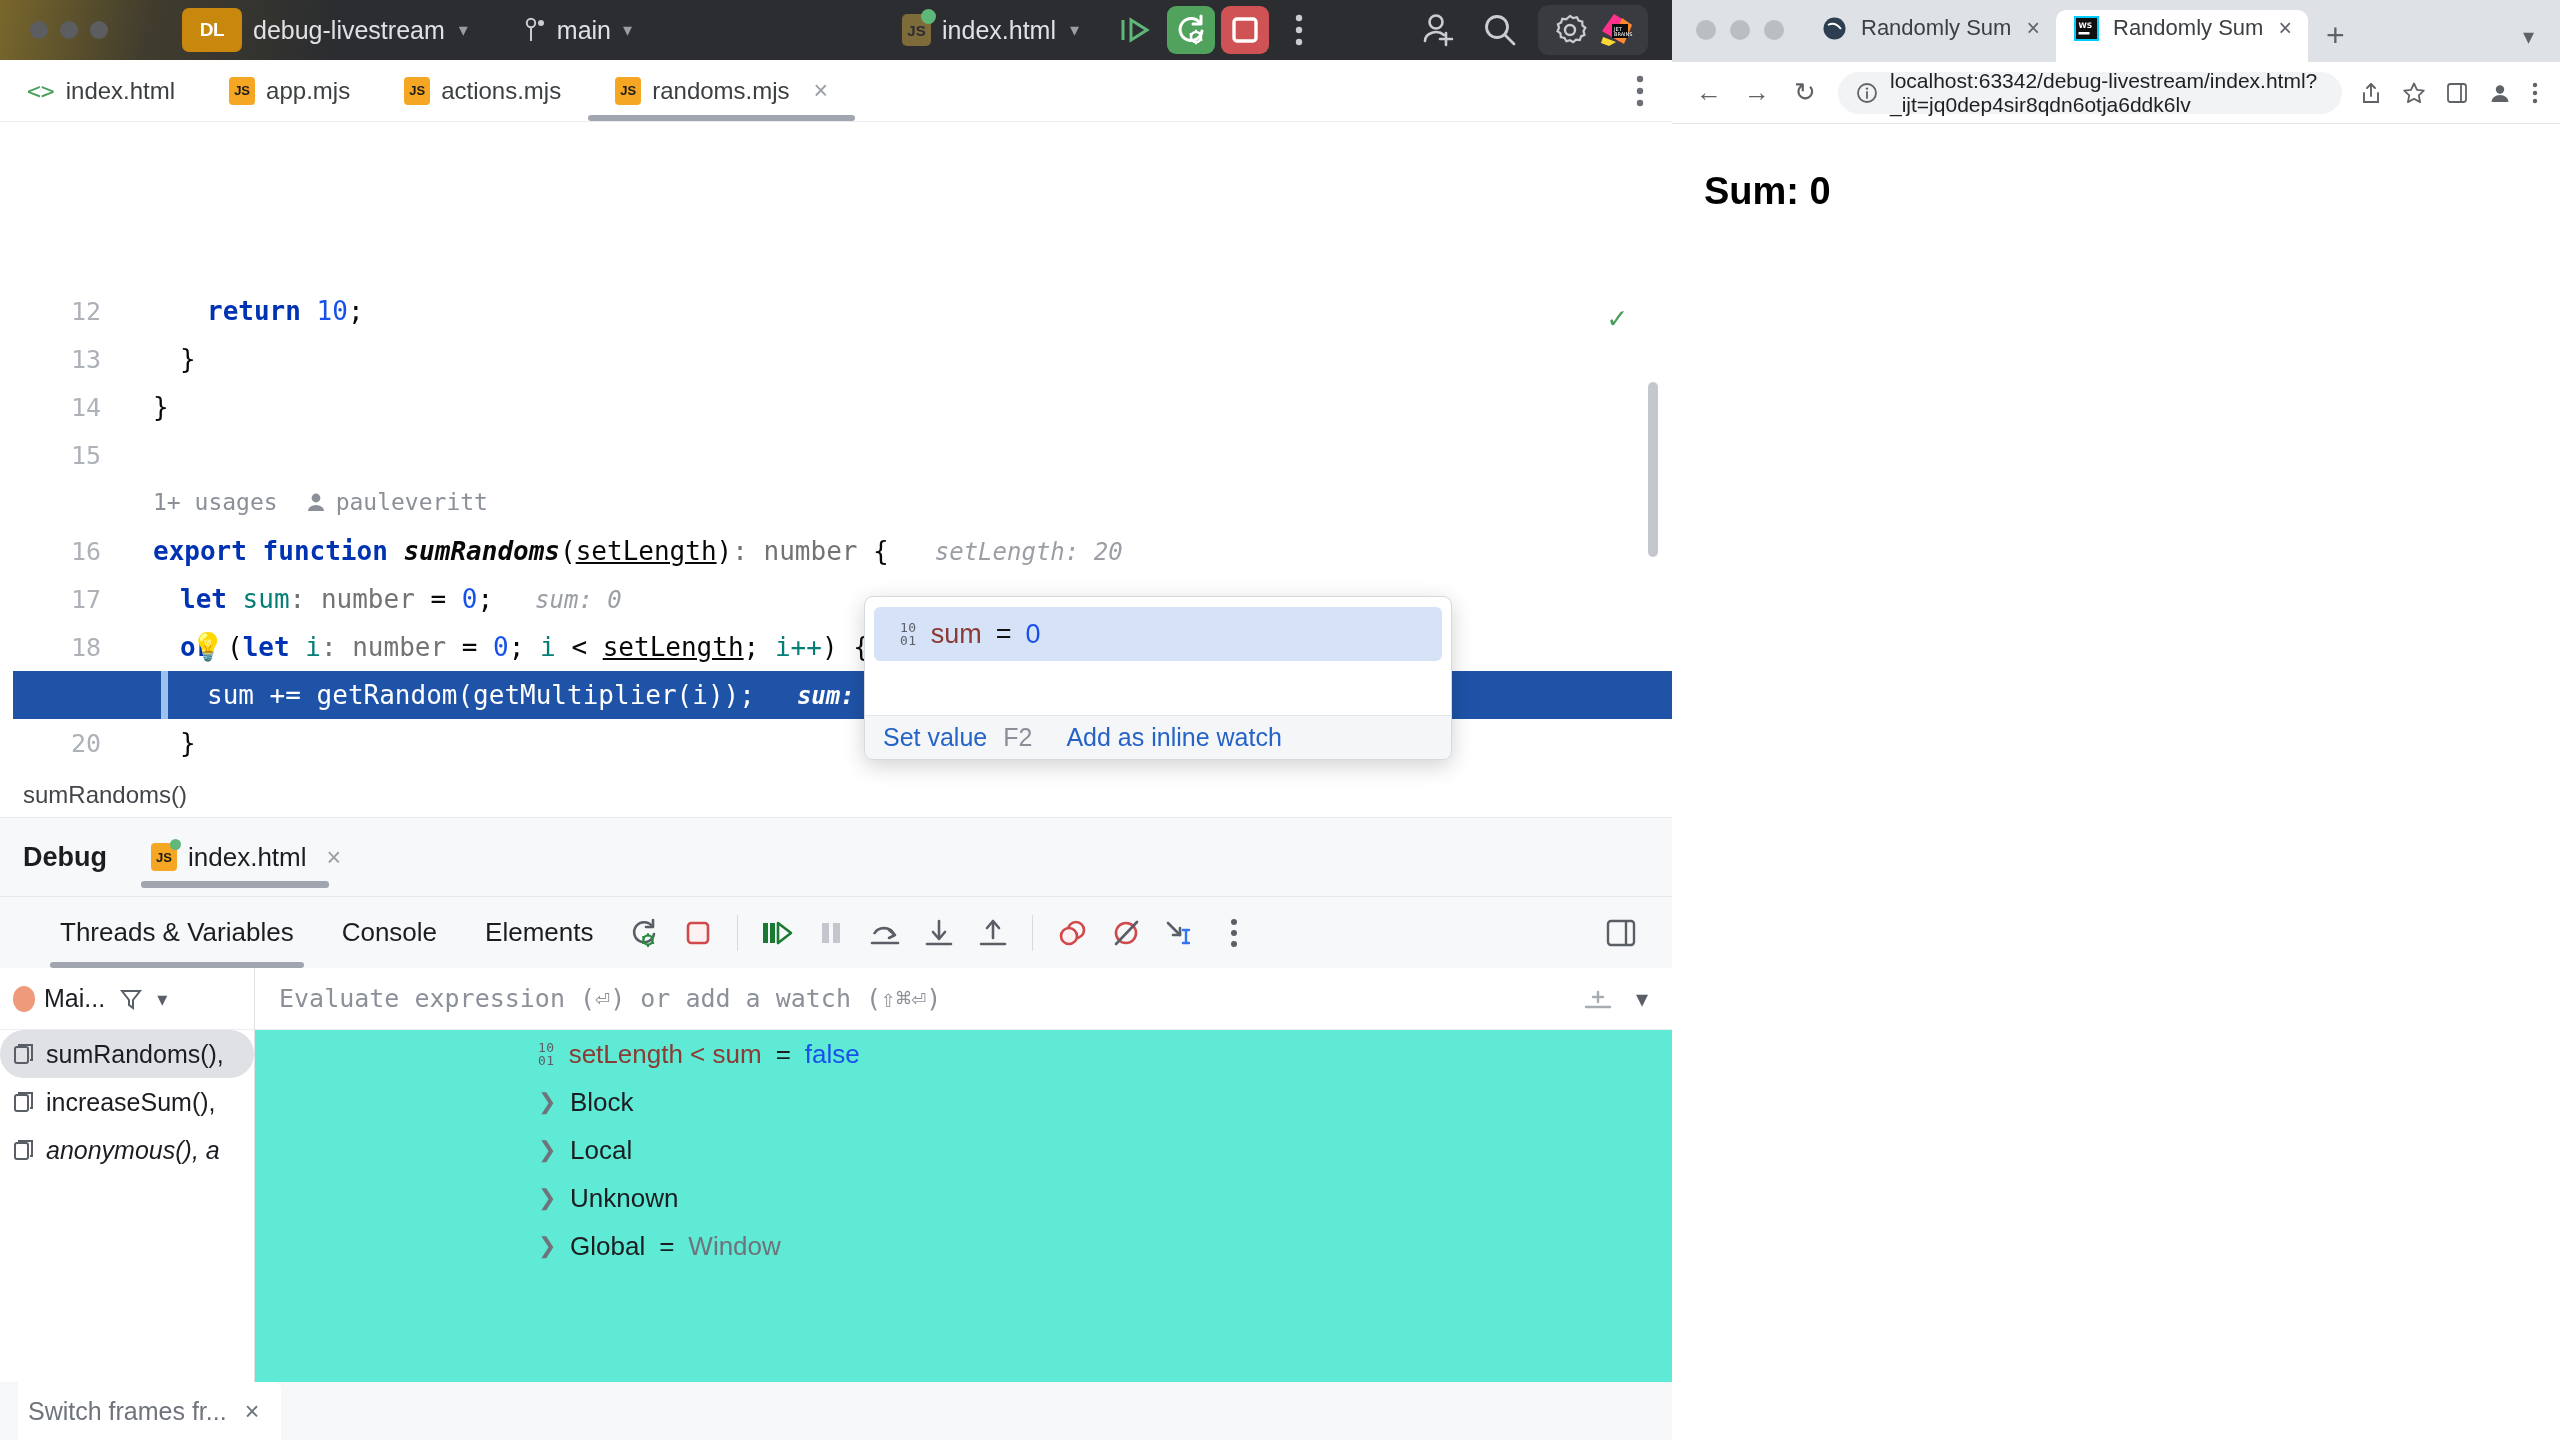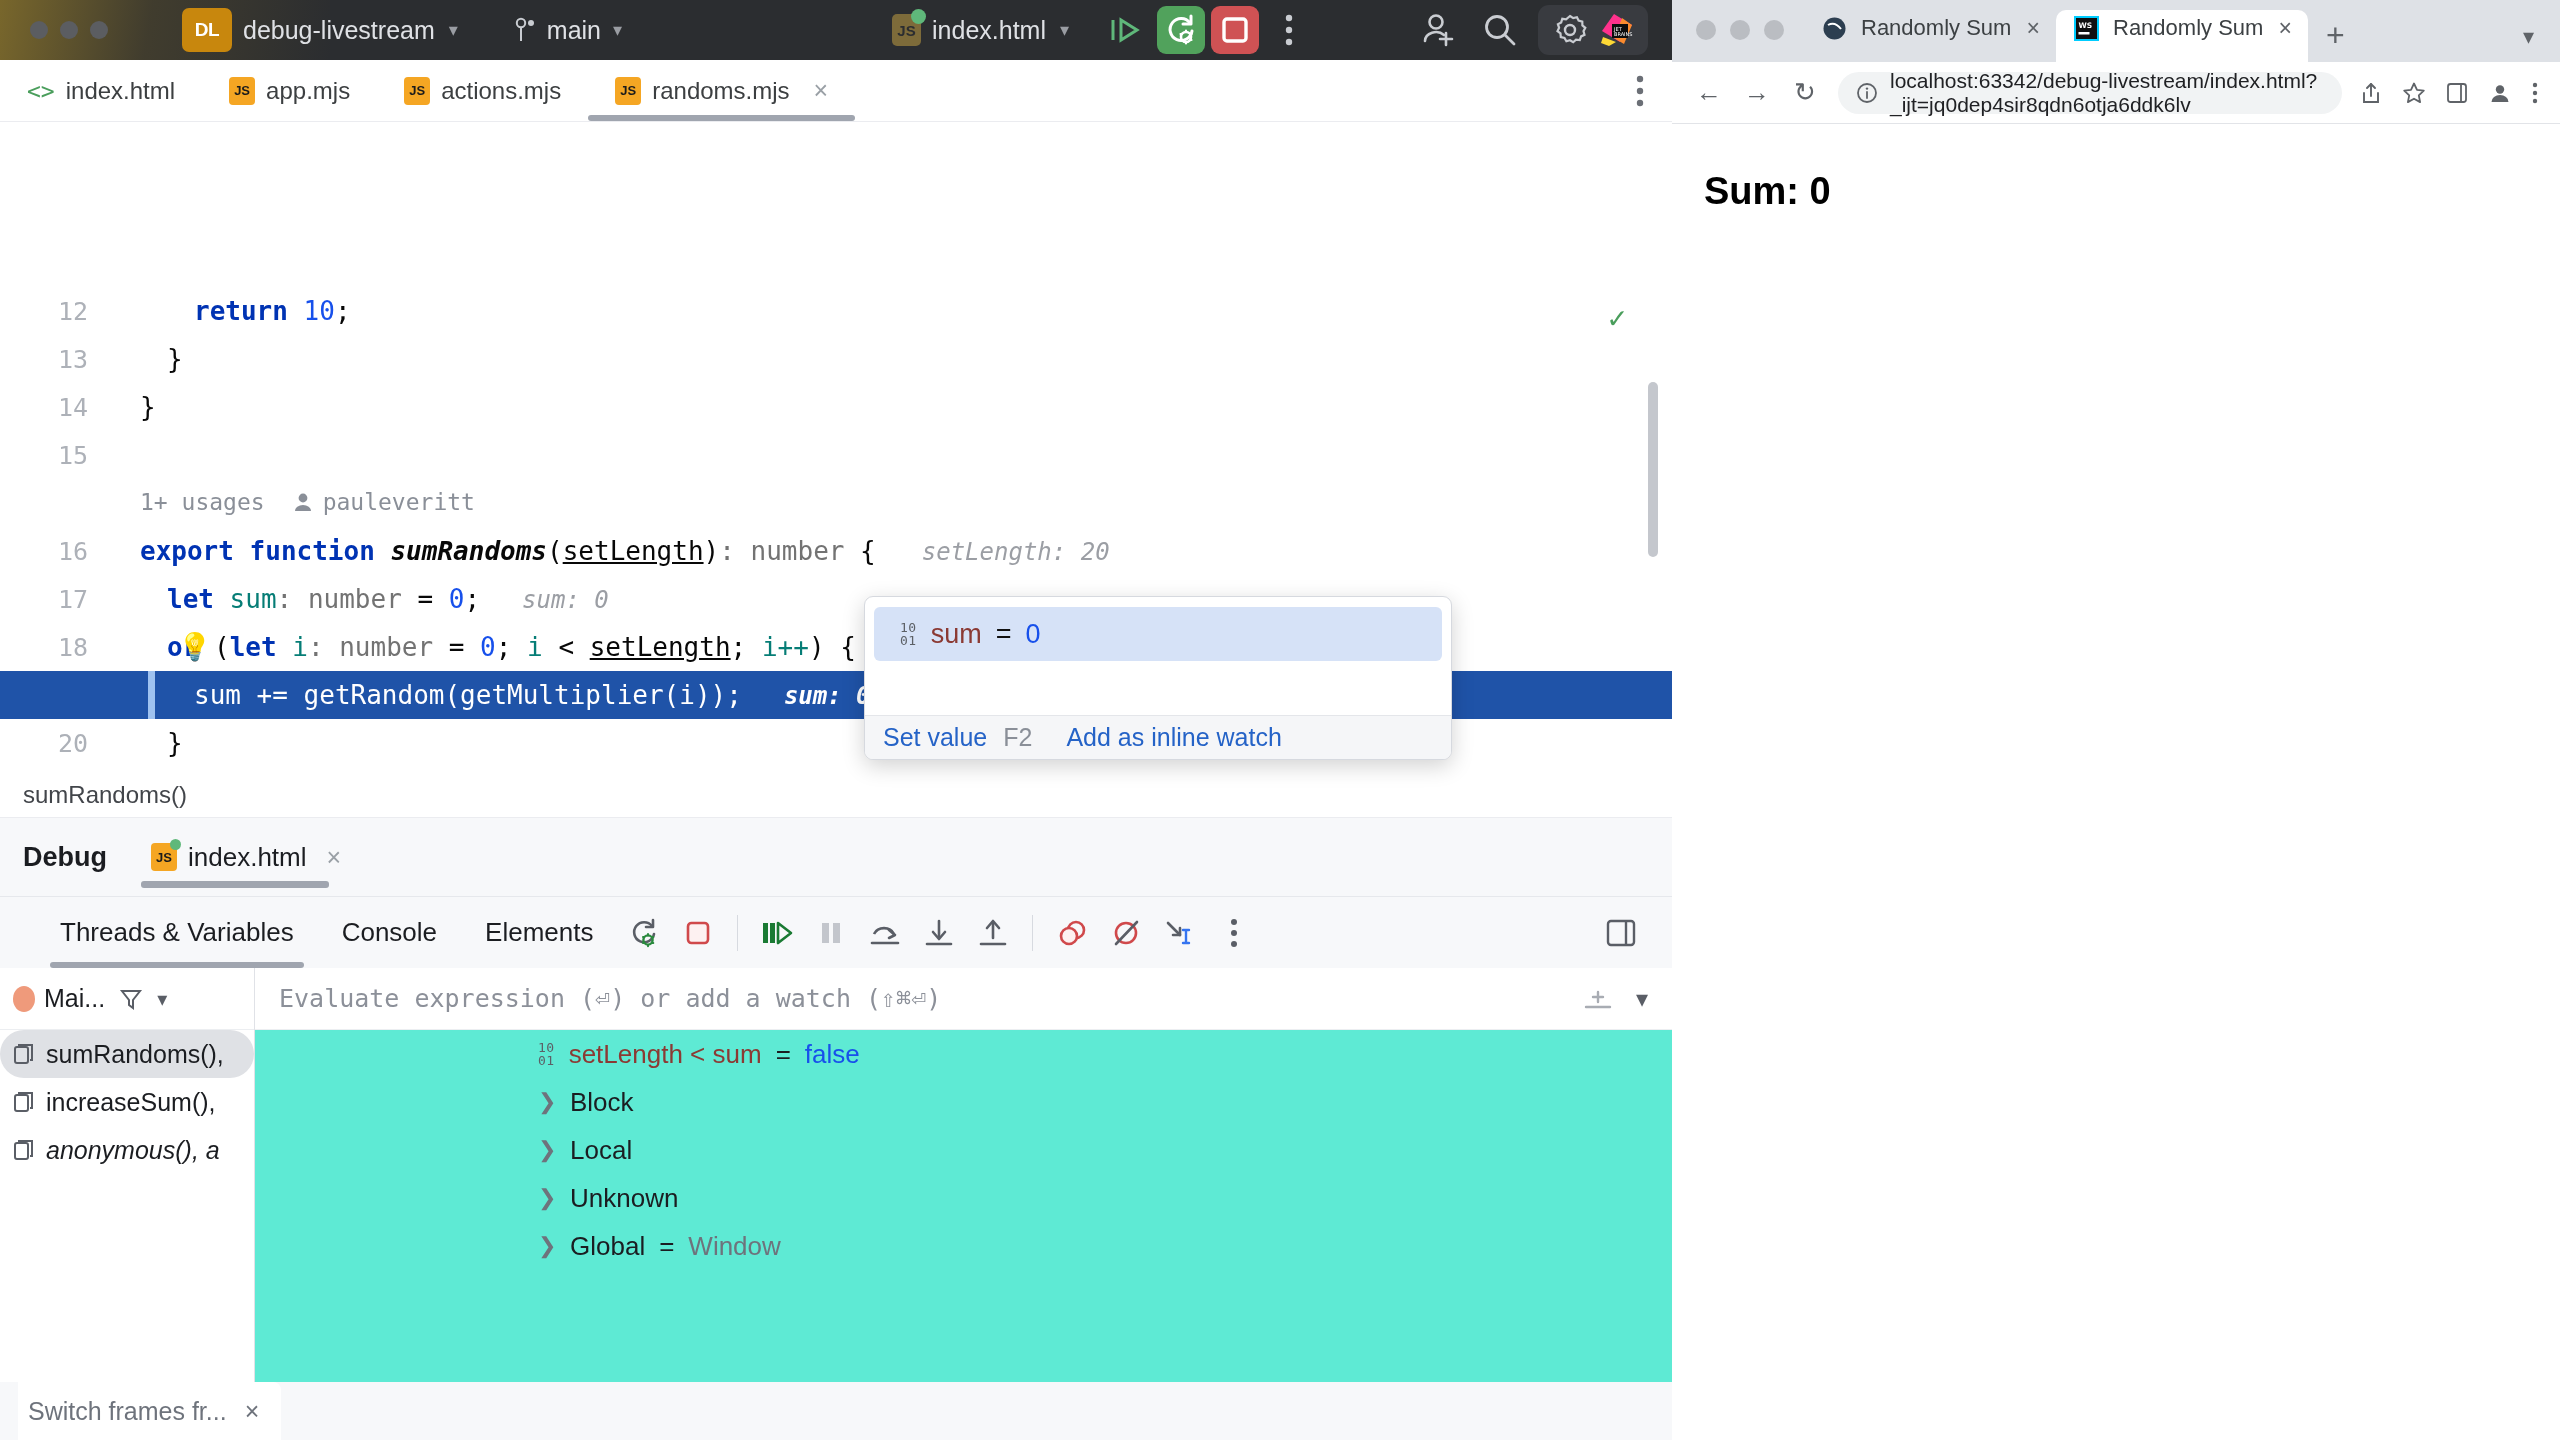--- a/index.html
+++ b/index.html
@@ -34,21 +34,21 @@
     background: linear-gradient(100deg, rgba(184,150,40,0.55) 0%, rgba(120,100,40,0.28) 45%, rgba(43,45,48,0) 100%);
     pointer-events: none;
   }
   .traffic { display: flex; gap: 12px; margin-left: 30px; z-index: 2; }
   .traffic i { width: 18px; height: 18px; border-radius: 50%; background: #5b5d61; display: block; }
   .prj-chip {
     display: flex; align-items: center; gap: 11px;
     margin-left: 74px; z-index: 2;
   }
   .prj-badge {
-    width: 50px; height: 44px; border-radius: 7px;
+    width: 60px; height: 44px; border-radius: 7px;
     background: #c8870d; color: #fff;
     font-size: 19px; font-weight: bold;
     display: flex; align-items: center; justify-content: center;
     letter-spacing: -0.5px;
   }
   .tb-label { color: #dfe1e5; font-size: 25px; }
   .chev { color: #9a9da3; font-size: 18px; margin-left: 3px; }
   .branch { display: flex; align-items: center; gap: 9px; margin-left: 56px; z-index: 2; }
   .runcfg { display: flex; align-items: center; gap: 11px; margin-left: 270px; z-index: 2; }
   .jsicon {
@@ -98,20 +98,21 @@
     display: flex; align-items: center; justify-content: center;
   }
   .etab-close { color: #9aa0a6; font-size: 25px; margin-left: 13px; }
   .etabs-more { margin-left: auto; display: flex; align-items: center; padding-right: 28px; color: #6b6f76; }
 
   
   .editor {
     position: relative; flex: 0 0 650px; height: 650px;
     background: #ffffff; overflow: hidden;
     font-family: "DejaVu Sans Mono", monospace;
+    margin-left: 13px;
   }
   .gutter { position: absolute; left: 0; top: 0; width: 112px; height: 100%; }
   .ln {
     position: absolute; right: 24px; width: 90px; text-align: right;
     color: #adb1b8; font-size: 25px;
   }
   .codelines { position: absolute; left: 0; top: 0; right: 0; bottom: 0; }
   .cl {
     position: absolute; left: 0; right: 0; height: 48px;
     display: flex; align-items: center;

